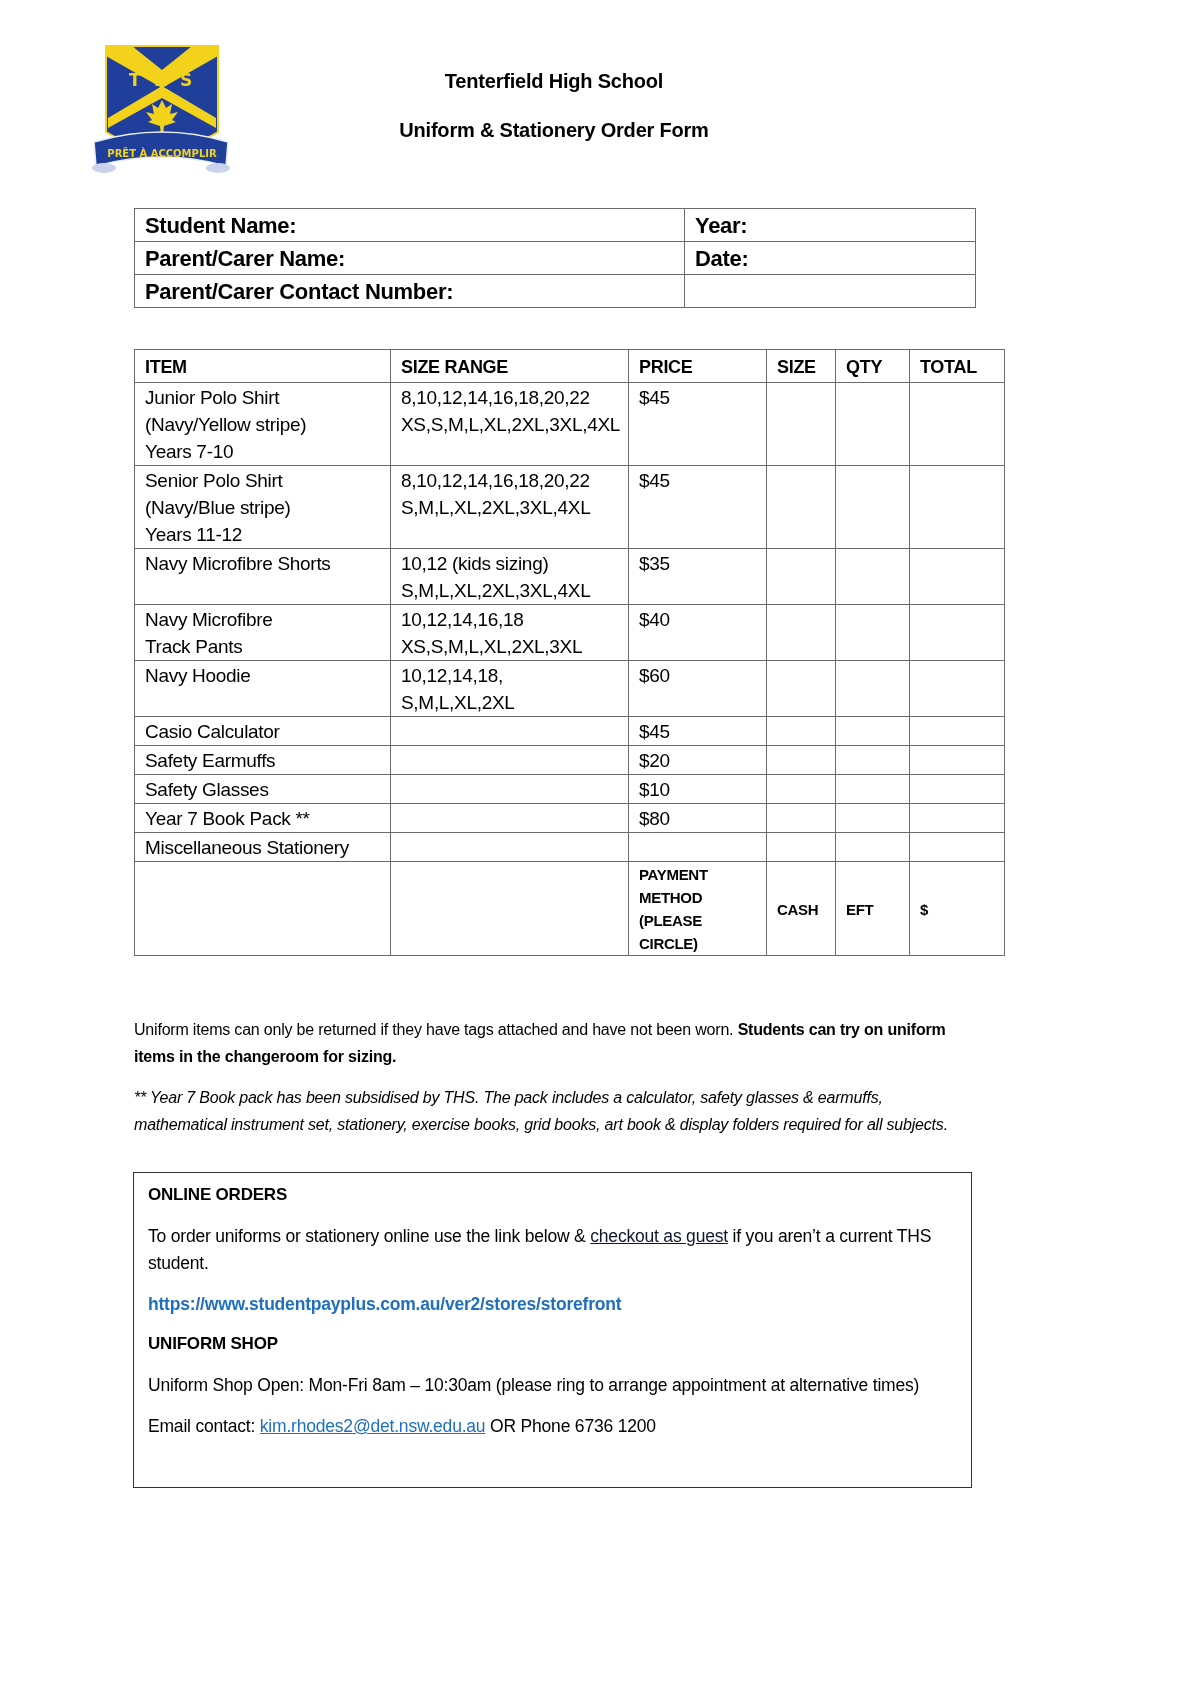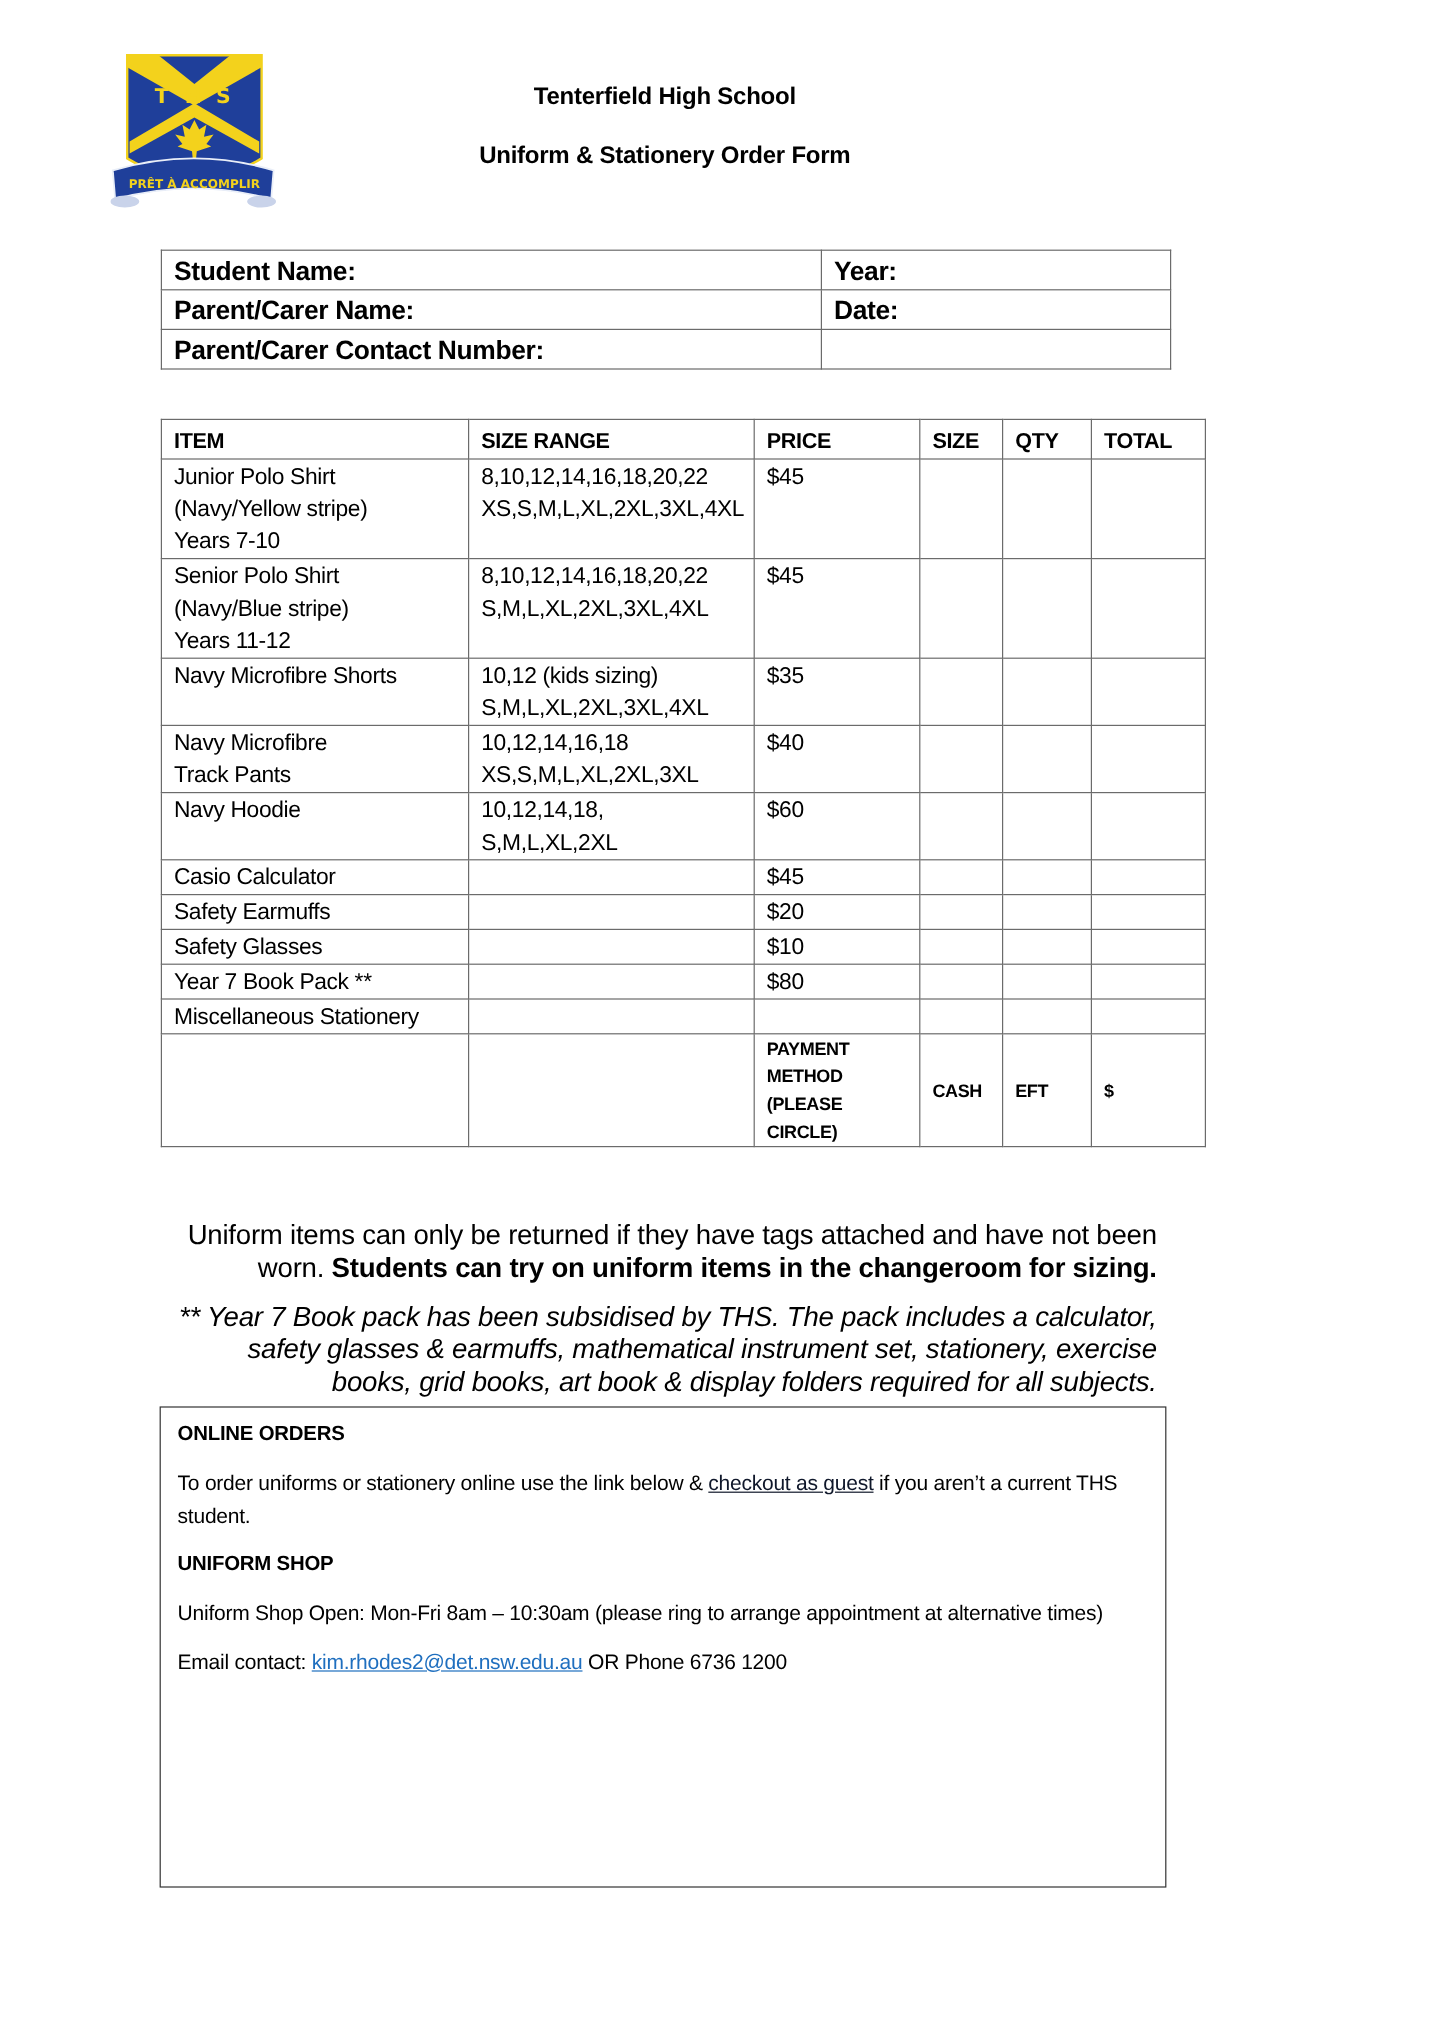--- a/index.html
+++ b/index.html
@@ -22,25 +22,25 @@
     .items th { height: 33px; font-size: 18px; font-weight: bold; padding: 2px 10px 0 10px; line-height: 30px; letter-spacing: -0.3px; }
     .items td { font-size: 19px; line-height: 27px; padding: 1px 10px 0 10px; letter-spacing: -0.3px; }
     .items td .l { display: block; white-space: nowrap; }
     .items tr.h83 td { height: 83px; }
     .items tr.h55 td { height: 55px; }
     .items tr.h28 td { height: 28px; }
     .items tr.pay td { height: 92px; font-size: 15px; font-weight: bold; line-height: 23px; }
     .items tr.pay td.mid { vertical-align: middle; text-align: left; }
     .items tr.pay td.dollar { vertical-align: middle; text-align: left; }
 
-    .note { position: absolute; left: 134px; width: 830px; font-size: 23px; line-height: 27px; letter-spacing: -0.2px; text-align: right; }
+    .note { position: absolute; left: 134px; width: 830px; font-size: 16px; line-height: 27px; letter-spacing: -0.2px; }
     .note1 { top: 1016px; }
     .note2 { top: 1084px; font-style: italic; }
 
-    .box { position: absolute; left: 133px; top: 1172px; width: 839px; height: 401px; border: 1.3px solid #333; padding: 10px 14px 0 14px; font-size: 17.5px; letter-spacing: -0.2px; }
+    .box { position: absolute; left: 133px; top: 1172px; width: 839px; height: 316px; border: 1.3px solid #333; padding: 10px 14px 0 14px; font-size: 17.5px; letter-spacing: -0.2px; }
     .box .hd { font-weight: bold; font-size: 17px; line-height: 24px; margin-bottom: 16px; }
     .box p { line-height: 27px; margin-bottom: 14px; }
     .red-link { color: #0f172a; text-decoration: underline; }
     .url { color: #1f6fbf; font-weight: bold; }
     .mail { color: #1f6fbf; text-decoration: underline; }
   </style>
 </head>
 <body>
 
 <div class="logo">
@@ -261,18 +261,19 @@
 <div class="note note1">
   <span>Uniform items can only be returned if they have tags attached and have not been worn. </span><b>Students can try on uniform items in the changeroom for sizing.</b>
 </div>
 <div class="note note2">** Year 7 Book pack has been subsidised by THS. The pack includes a calculator, safety glasses &amp; earmuffs, mathematical instrument set, stationery, exercise books, grid books, art book &amp; display folders required for all subjects.</div>
 
 <div class="box">
   <div class="hd">ONLINE ORDERS</div>
   <p>
     <span>To order uniforms or stationery online use the link below &amp; </span><span class="red-link">checkout as guest</span><span> if you aren’t a current THS student.</span>
   </p>
+  <p><span class="url">https://www.studentpayplus.com.au/ver2/stores/storefront</span></p>
   <div class="hd">UNIFORM SHOP</div>
   <p>Uniform Shop Open: Mon-Fri 8am – 10:30am (please ring to arrange appointment at alternative times)</p>
   <p>
     <span>Email contact: </span><span class="mail">kim.rhodes2@det.nsw.edu.au</span><span> OR Phone 6736 1200</span>
   </p>
 </div>
 
 </body></html>

